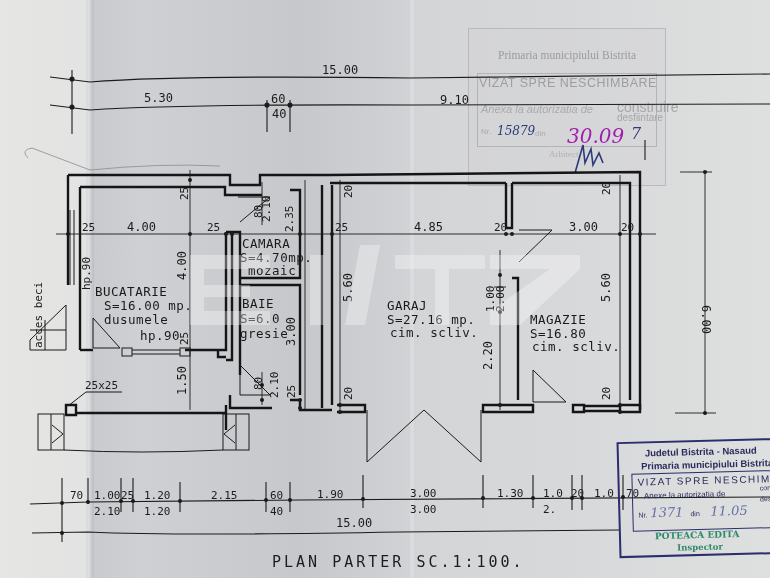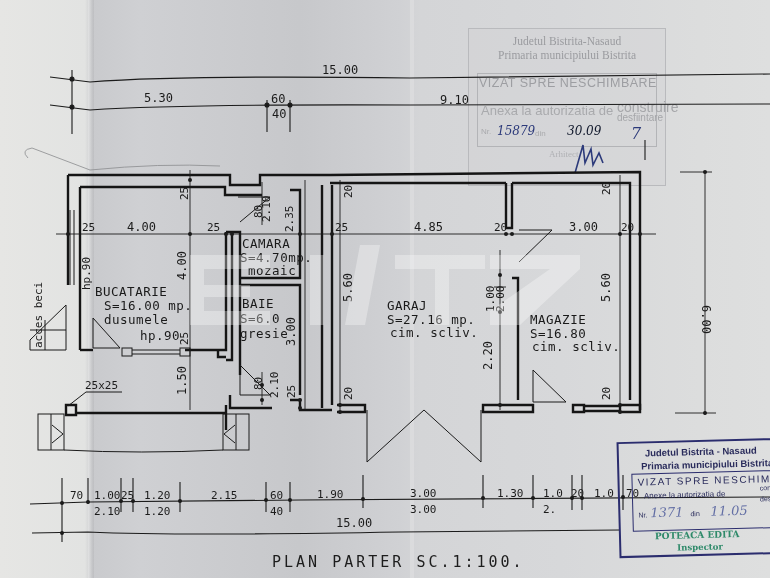--- a/index.html
+++ b/index.html
@@ -14,23 +14,23 @@
     .room { font-family:"DejaVu Sans Mono","Liberation Mono", monospace; font-size:12.5px; fill:#1a1a1a; letter-spacing:0.5px; }
     .title-text { position:absolute; left:272px; top:553px; font-family:"DejaVu Sans Mono","Liberation Mono", monospace; font-size:15px; letter-spacing:3px; color:#1d1d1d; }
     .watermark { position:absolute; left:190px; top:245px; width:400px; height:80px; pointer-events:none; }
     .stamp1 { position:absolute; left:468px; top:28px; width:196px; height:156px; border:1.5px solid #b9babd; background:rgba(210,211,213,0.45); }
     .stamp1 .l1 { position:absolute; left:0; right:0; top:6px; text-align:center; font-family:"Liberation Serif", serif; font-size:11.5px; color:#9a9b9f; }
     .stamp1 .l2 { position:absolute; left:0; right:0; top:20px; text-align:center; font-family:"Liberation Serif", serif; font-size:11.5px; color:#9a9b9f; }
     .stamp1 .inner { position:absolute; left:8px; top:44px; width:178px; height:72px; border:1px solid #b3b4b7; }
     .stamp1 .vizat { position:absolute; left:10px; top:47px; font-family:"Liberation Sans", sans-serif; font-size:12.5px; color:#9d9ea2; letter-spacing:0.5px; }
     .stamp1 .constr { position:absolute; left:148px; top:70px; font-size:14px; color:#a5a6a9; font-family:"Liberation Sans", sans-serif; }
     .stamp1 .destin { position:absolute; left:148px; top:83px; font-size:10px; color:#a5a6a9; font-family:"Liberation Sans", sans-serif; }
-    .stamp1 .anexa { position:absolute; left:12px; top:74px; font-size:13px; color:#a9aaad; font-family:"Liberation Sans", sans-serif; }
+    .stamp1 .anexa { position:absolute; left:12px; top:74px; font-size:11px; color:#a9aaad; font-family:"Liberation Sans", sans-serif;font-style:italic; }
     .stamp1 .hand-nr { position:absolute; left:28px; top:95px; font-family:"DejaVu Serif", serif; font-style:italic; font-size:12px; color:#2c3a7a; }
-    .stamp1 .hand-date { position:absolute; left:98px; top:95px; font-family:"DejaVu Serif", serif; font-style:italic; font-size:12px; color:#0f172a; }
+    .stamp1 .hand-date { position:absolute; left:98px; top:95px; font-family:"DejaVu Serif", serif; font-style:italic; font-size:20px; color:#a21caf; }
     .stamp1 .hand-yr { position:absolute; left:162px; top:95px; font-family:"DejaVu Serif", serif; font-style:italic; font-size:16px; color:#2c3a7a; }
     .stamp1 .nr { position:absolute; left:12px; top:98px; font-size:8px; color:#a9aaad; font-family:"Liberation Sans", sans-serif; }
     .stamp1 .din { position:absolute; left:66px; top:100px; font-size:8px; color:#a9aaad; font-family:"Liberation Sans", sans-serif; }
     .stamp1 .arh { position:absolute; left:80px; top:120px; font-size:9px; color:#b0b1b4; font-family:"Liberation Serif", serif;text-align:right; }
     .stamp2 { position:absolute; left:618px; top:440px; width:160px; height:112px; border:2px solid #2b2d6e; transform:rotate(-1.5deg); }
     .stamp2 .l1 { position:absolute; left:26px; top:4px; font-family:"Liberation Sans", sans-serif; font-weight:bold; font-size:9.5px; color:#2a2c5c; white-space:nowrap; }
     .stamp2 .l2 { position:absolute; left:22px; top:17px; font-family:"Liberation Sans", sans-serif; font-weight:bold; font-size:9.5px; color:#2a2c5c; white-space:nowrap; }
     .stamp2 .inner { position:absolute; left:12px; top:30px; width:150px; height:56px; border:1.5px solid #2b2d6e; }
     .stamp2 .vizat { position:absolute; left:18px; top:33px; font-family:"Liberation Sans", sans-serif; font-size:10px; color:#2a2c5c; letter-spacing:1.5px; white-space:nowrap; }
     .stamp2 .anexa { position:absolute; left:24px; top:48px; font-family:"Liberation Sans", sans-serif; font-size:8px; color:#2a2c5c; white-space:nowrap; }
@@ -44,21 +44,20 @@
     .stamp2 .inspector-role { position:absolute; left:56px; top:100px; font-family:"DejaVu Serif", serif; font-weight:bold; font-size:8.5px; color:#2f8a6a; }
   </style>
 </head>
 <body>
 
 <div class="paper"></div>
 <div class="fold-left"></div>
 <div class="fold-mid"></div>
 
 <div class="stamp1">
-  <div class="l1">Judetul Bistrita-Nasaud</div>
   <div class="l2">Primaria municipiului Bistrita</div>
   <div class="inner"></div>
   <div class="vizat">VIZAT SPRE NESCHIMBARE</div>
   <div class="anexa">Anexa la autorizatia de</div>
   <div class="constr">construire</div>
   <div class="destin">desfiintare</div>
   <div class="nr">Nr.</div>
   <div class="hand-nr">15879</div>
   <div class="din">din</div>
   <div class="hand-date">30.09</div>

